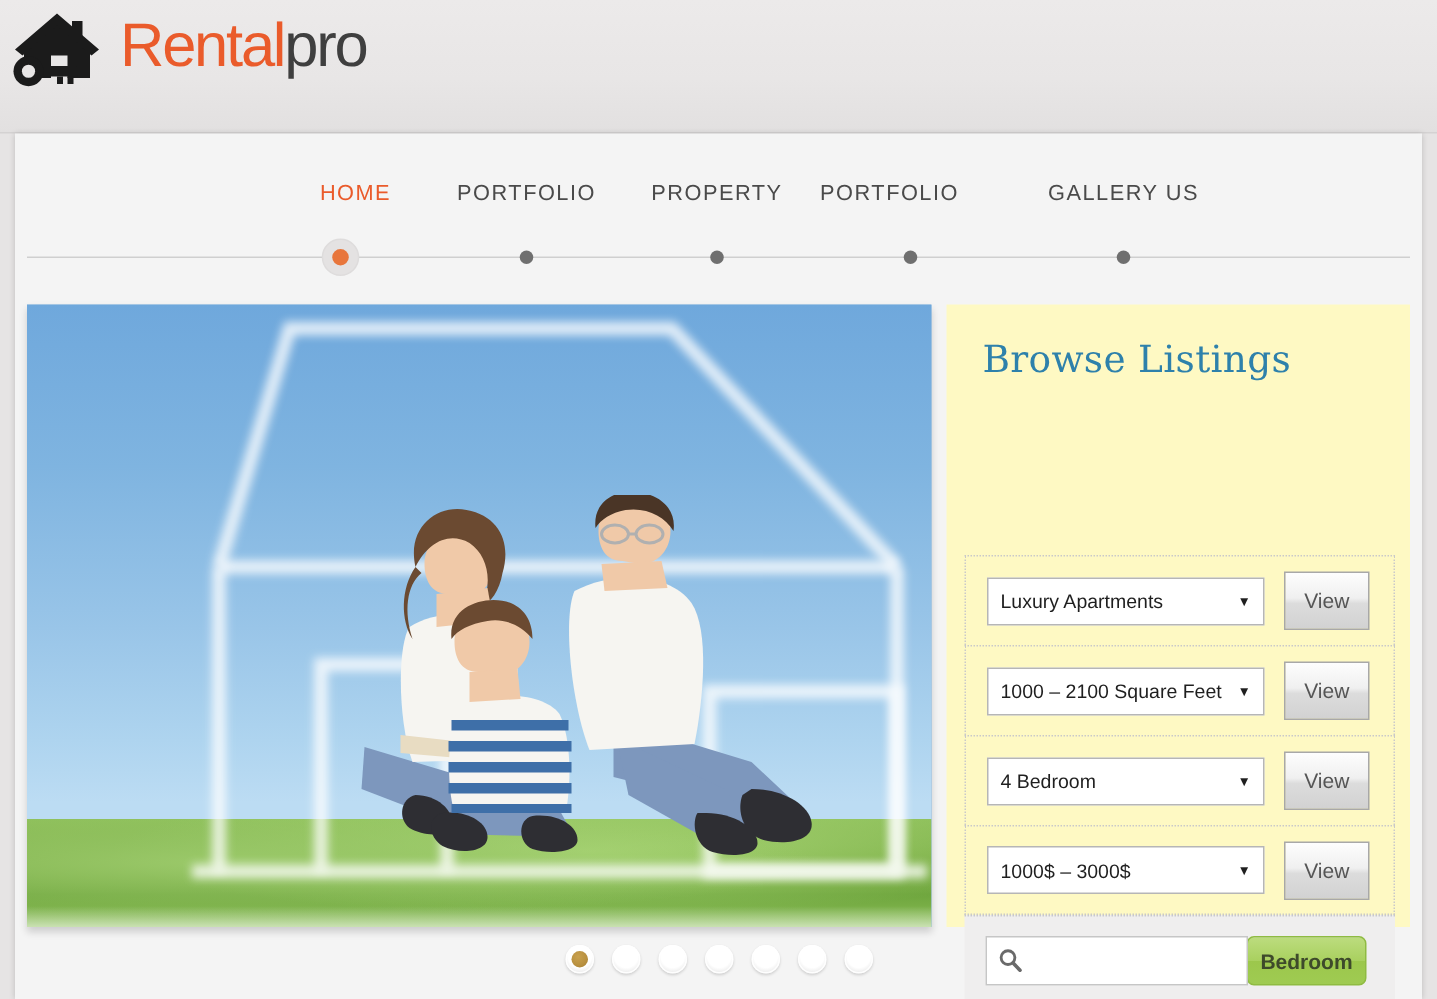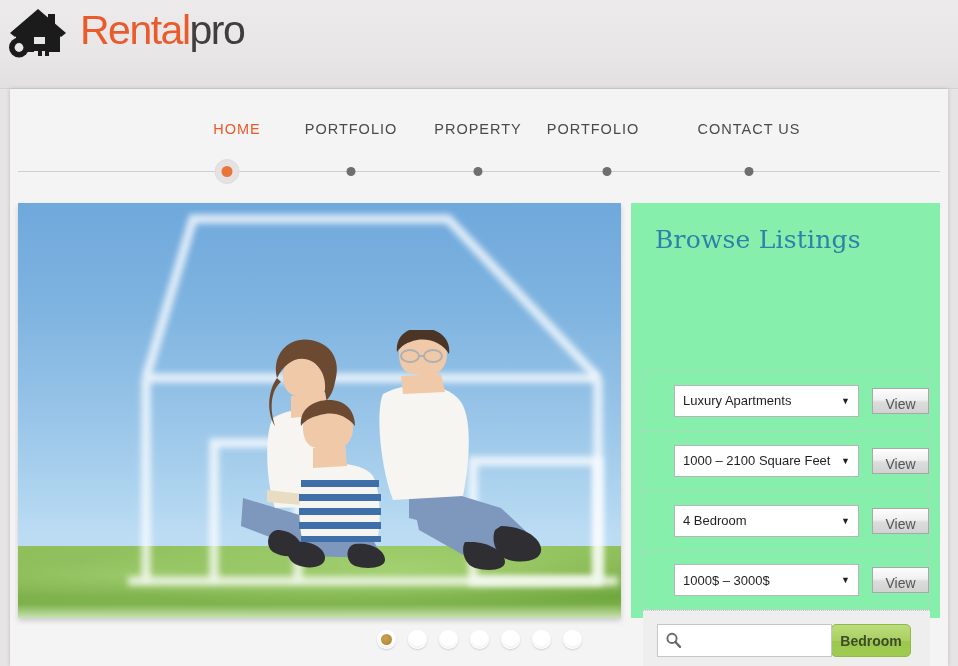--- a/index.html
+++ b/index.html
@@ -176,21 +176,21 @@
   .fam-hair-d { fill: #4a3526; }
   .fam-hair-l { fill: #6b4a31; }
   .fam-shoe { fill: #2e2e33; }
   .fam-stripe { fill: #3e6fa8; }
 
   
   .sidebar {
     position: absolute;
     left: 621px; top: 114px;
     width: 309px; height: 415px;
-    background: #86efac;
+    background: #fef9c3;
   }
   .sidebar-title {
     position: absolute;
     left: 24px; top: 22px;
     font-family: "DejaVu Serif", serif;
     font-size: 25px;
     color: #2e81ab;
     letter-spacing: 0.2px;
     white-space: nowrap;
   }
@@ -201,21 +201,20 @@
   }
   .filter-row {
     position: relative;
     height: 60px;
     border-top: 1px dotted #c9c9c9;
     border-left: 1px dotted #c9c9c9;
     border-right: 1px dotted #c9c9c9;
     display: flex;
     align-items: center;
     padding-left: 14px;
-    justify-content: flex-end;
   }
   .filter-row:last-of-type { border-bottom: 1px dotted #c9c9c9; }
   .filter-select {
     position: relative;
     width: 185px; height: 32px;
     background: #fff;
     border: 1px solid #b6b6b6;
     font-size: 13px;
     color: #1f1f1f;
     display: flex;
@@ -227,21 +226,21 @@
     overflow: hidden;
   }
   .filter-select .caret {
     position: absolute;
     right: 8px; top: 50%;
     transform: translateY(-50%);
     font-size: 9px;
     color: #1f1f1f;
   }
   .view-btn {
-    width: 57px; height: 26px;
+    width: 57px; height: 39px;
     margin-left: 13px;
     background: linear-gradient(to bottom, #fdfdfd 0%, #f0f0f0 45%, #dcdcdc 55%, #d2d2d2 100%);
     border: 1px solid #a8a8a8;
     font-size: 14px;
     color: #555;
     cursor: pointer;
     font-family: "Liberation Sans", sans-serif;
     line-height: 29px;
     text-align: center;
   }
@@ -349,21 +348,21 @@
 </div>
 
 <div class="page">
 
   <div class="nav">
     <div class="nav-list">
       <div class="nav-item active" style="left:227px">HOME</div>
       <div class="nav-item" style="left:341px">PORTFOLIO</div>
       <div class="nav-item" style="left:468px">PROPERTY</div>
       <div class="nav-item" style="left:583px">PORTFOLIO</div>
-      <div class="nav-item" style="left:739px">CONTACT US</div>
+      <div class="nav-item" style="left:739px">GALLERY US</div>
     </div>
     <div class="nav-track"></div>
     <div class="nav-dot active" style="left:217px"></div>
     <div class="nav-dot" style="left:341px"></div>
     <div class="nav-dot" style="left:468px"></div>
     <div class="nav-dot" style="left:597px"></div>
     <div class="nav-dot" style="left:739px"></div>
   </div>
 
   <div class="hero">

